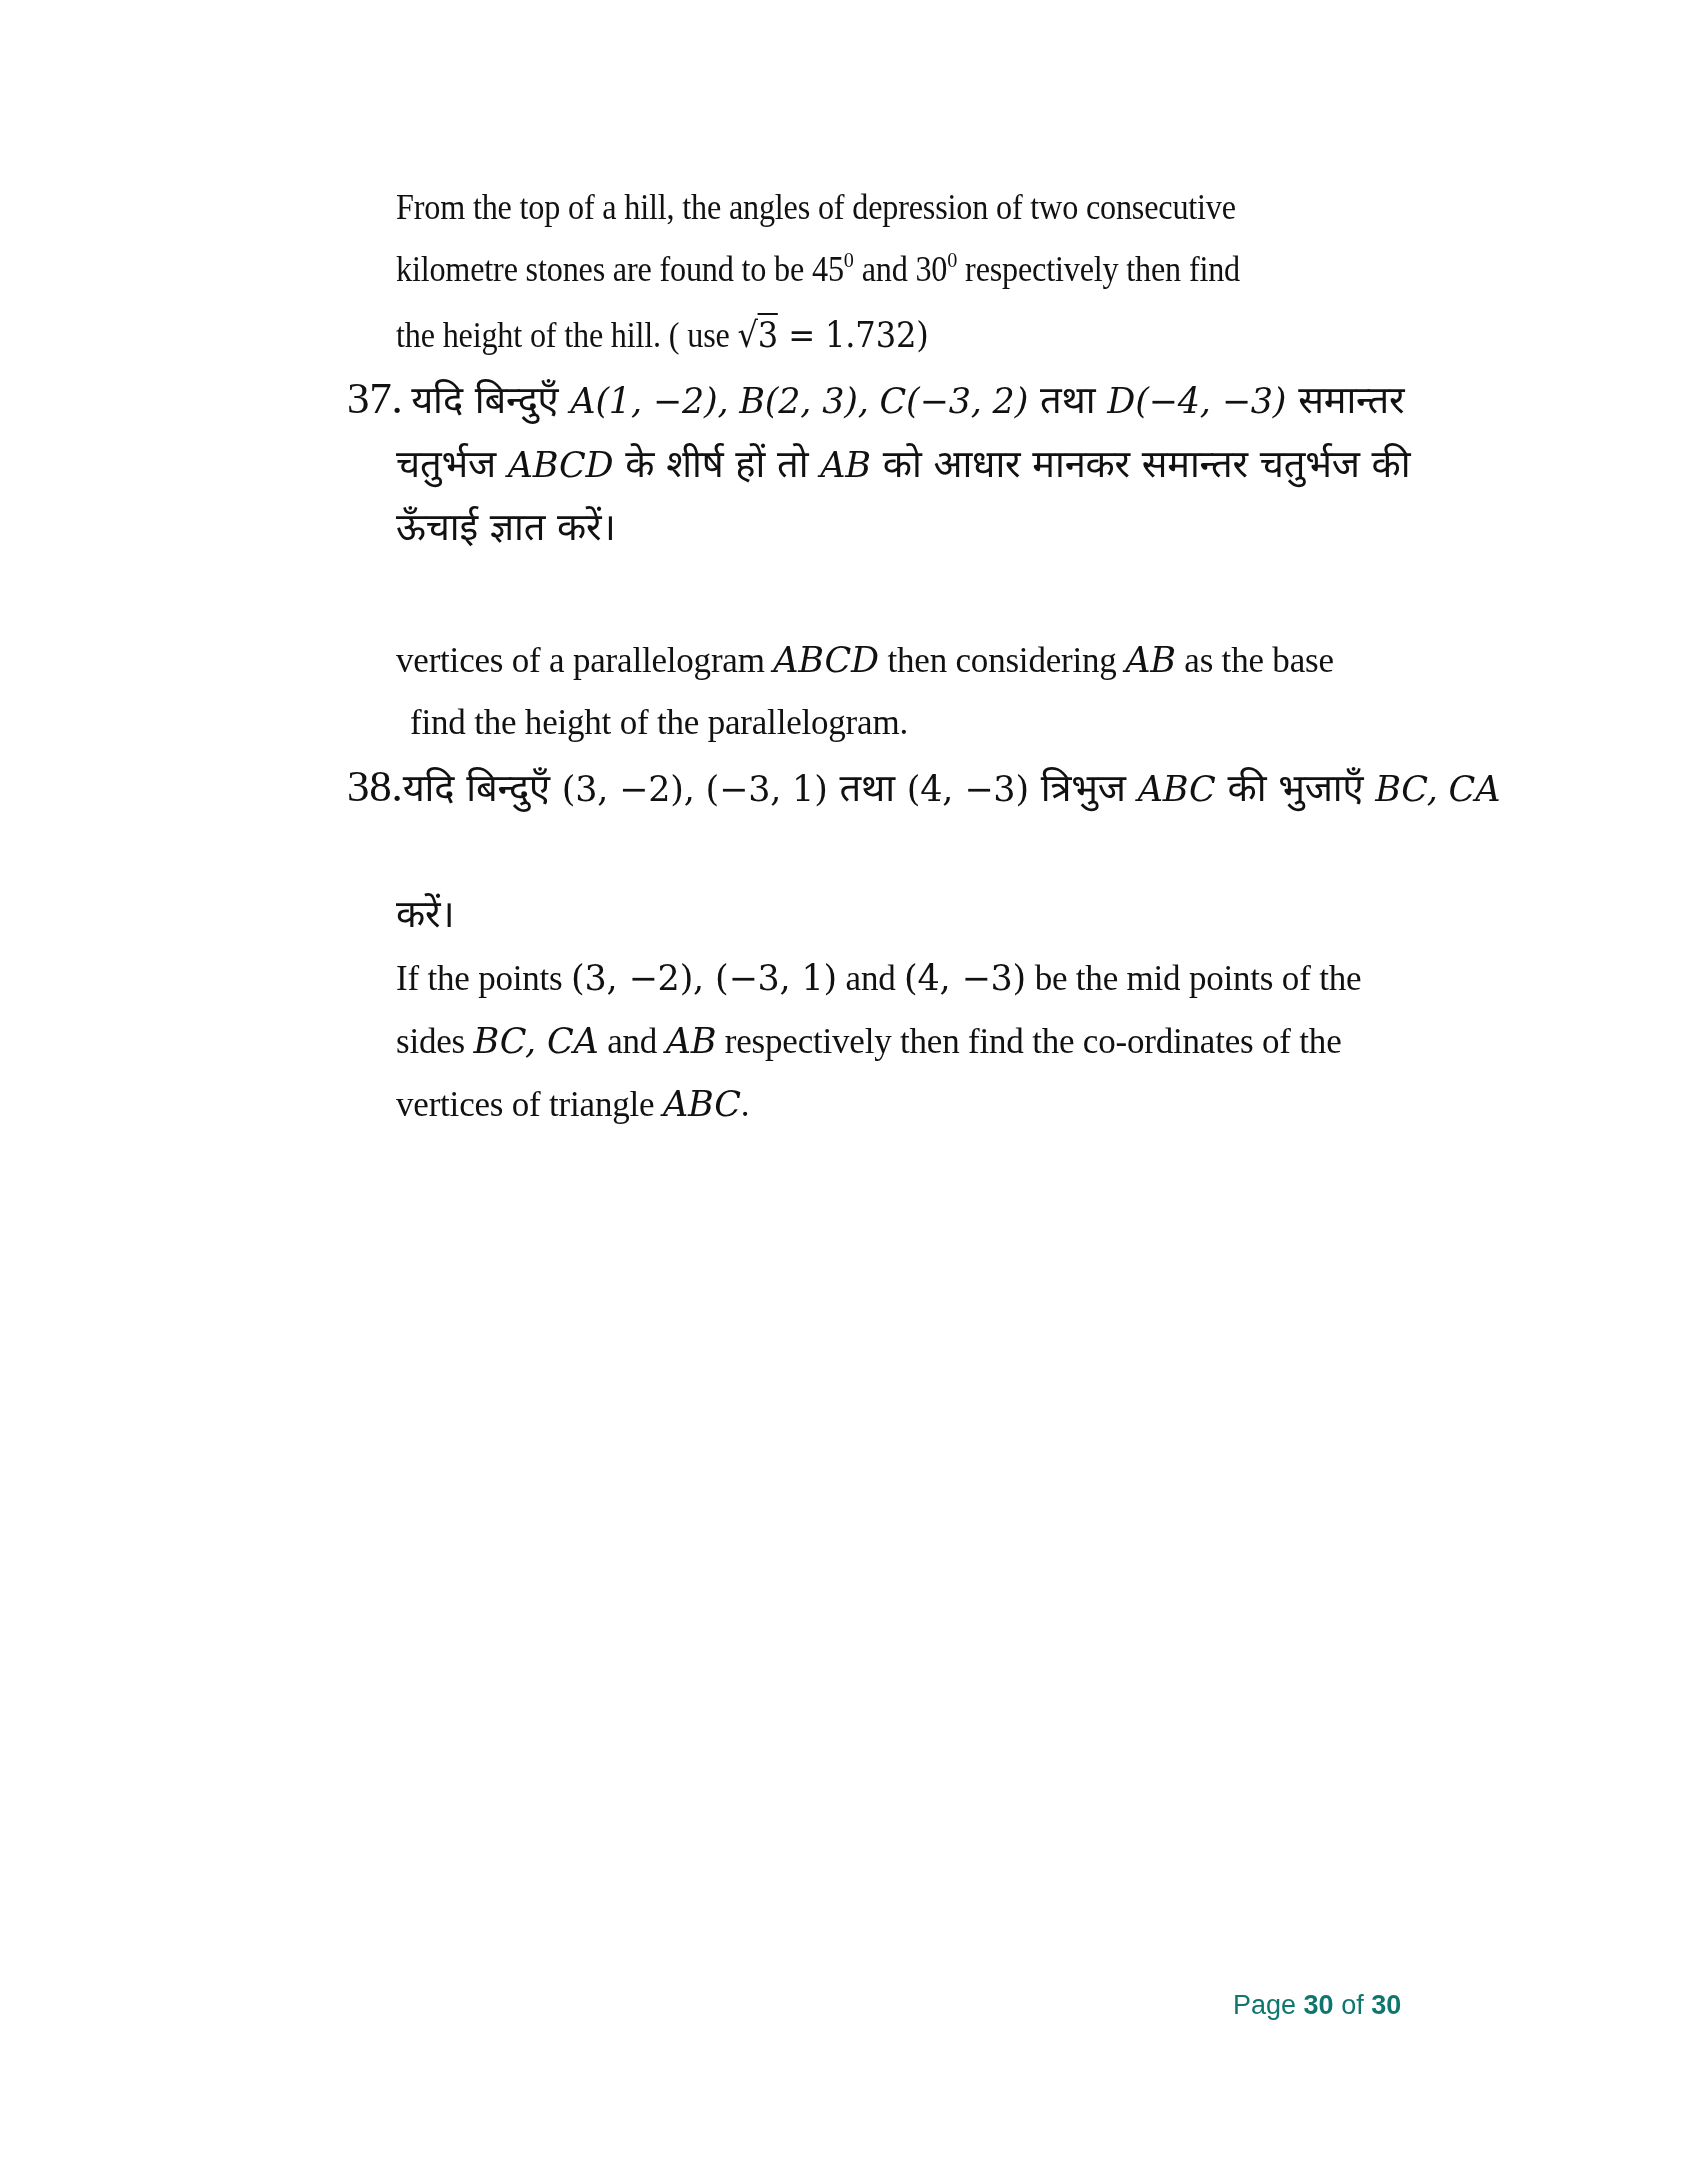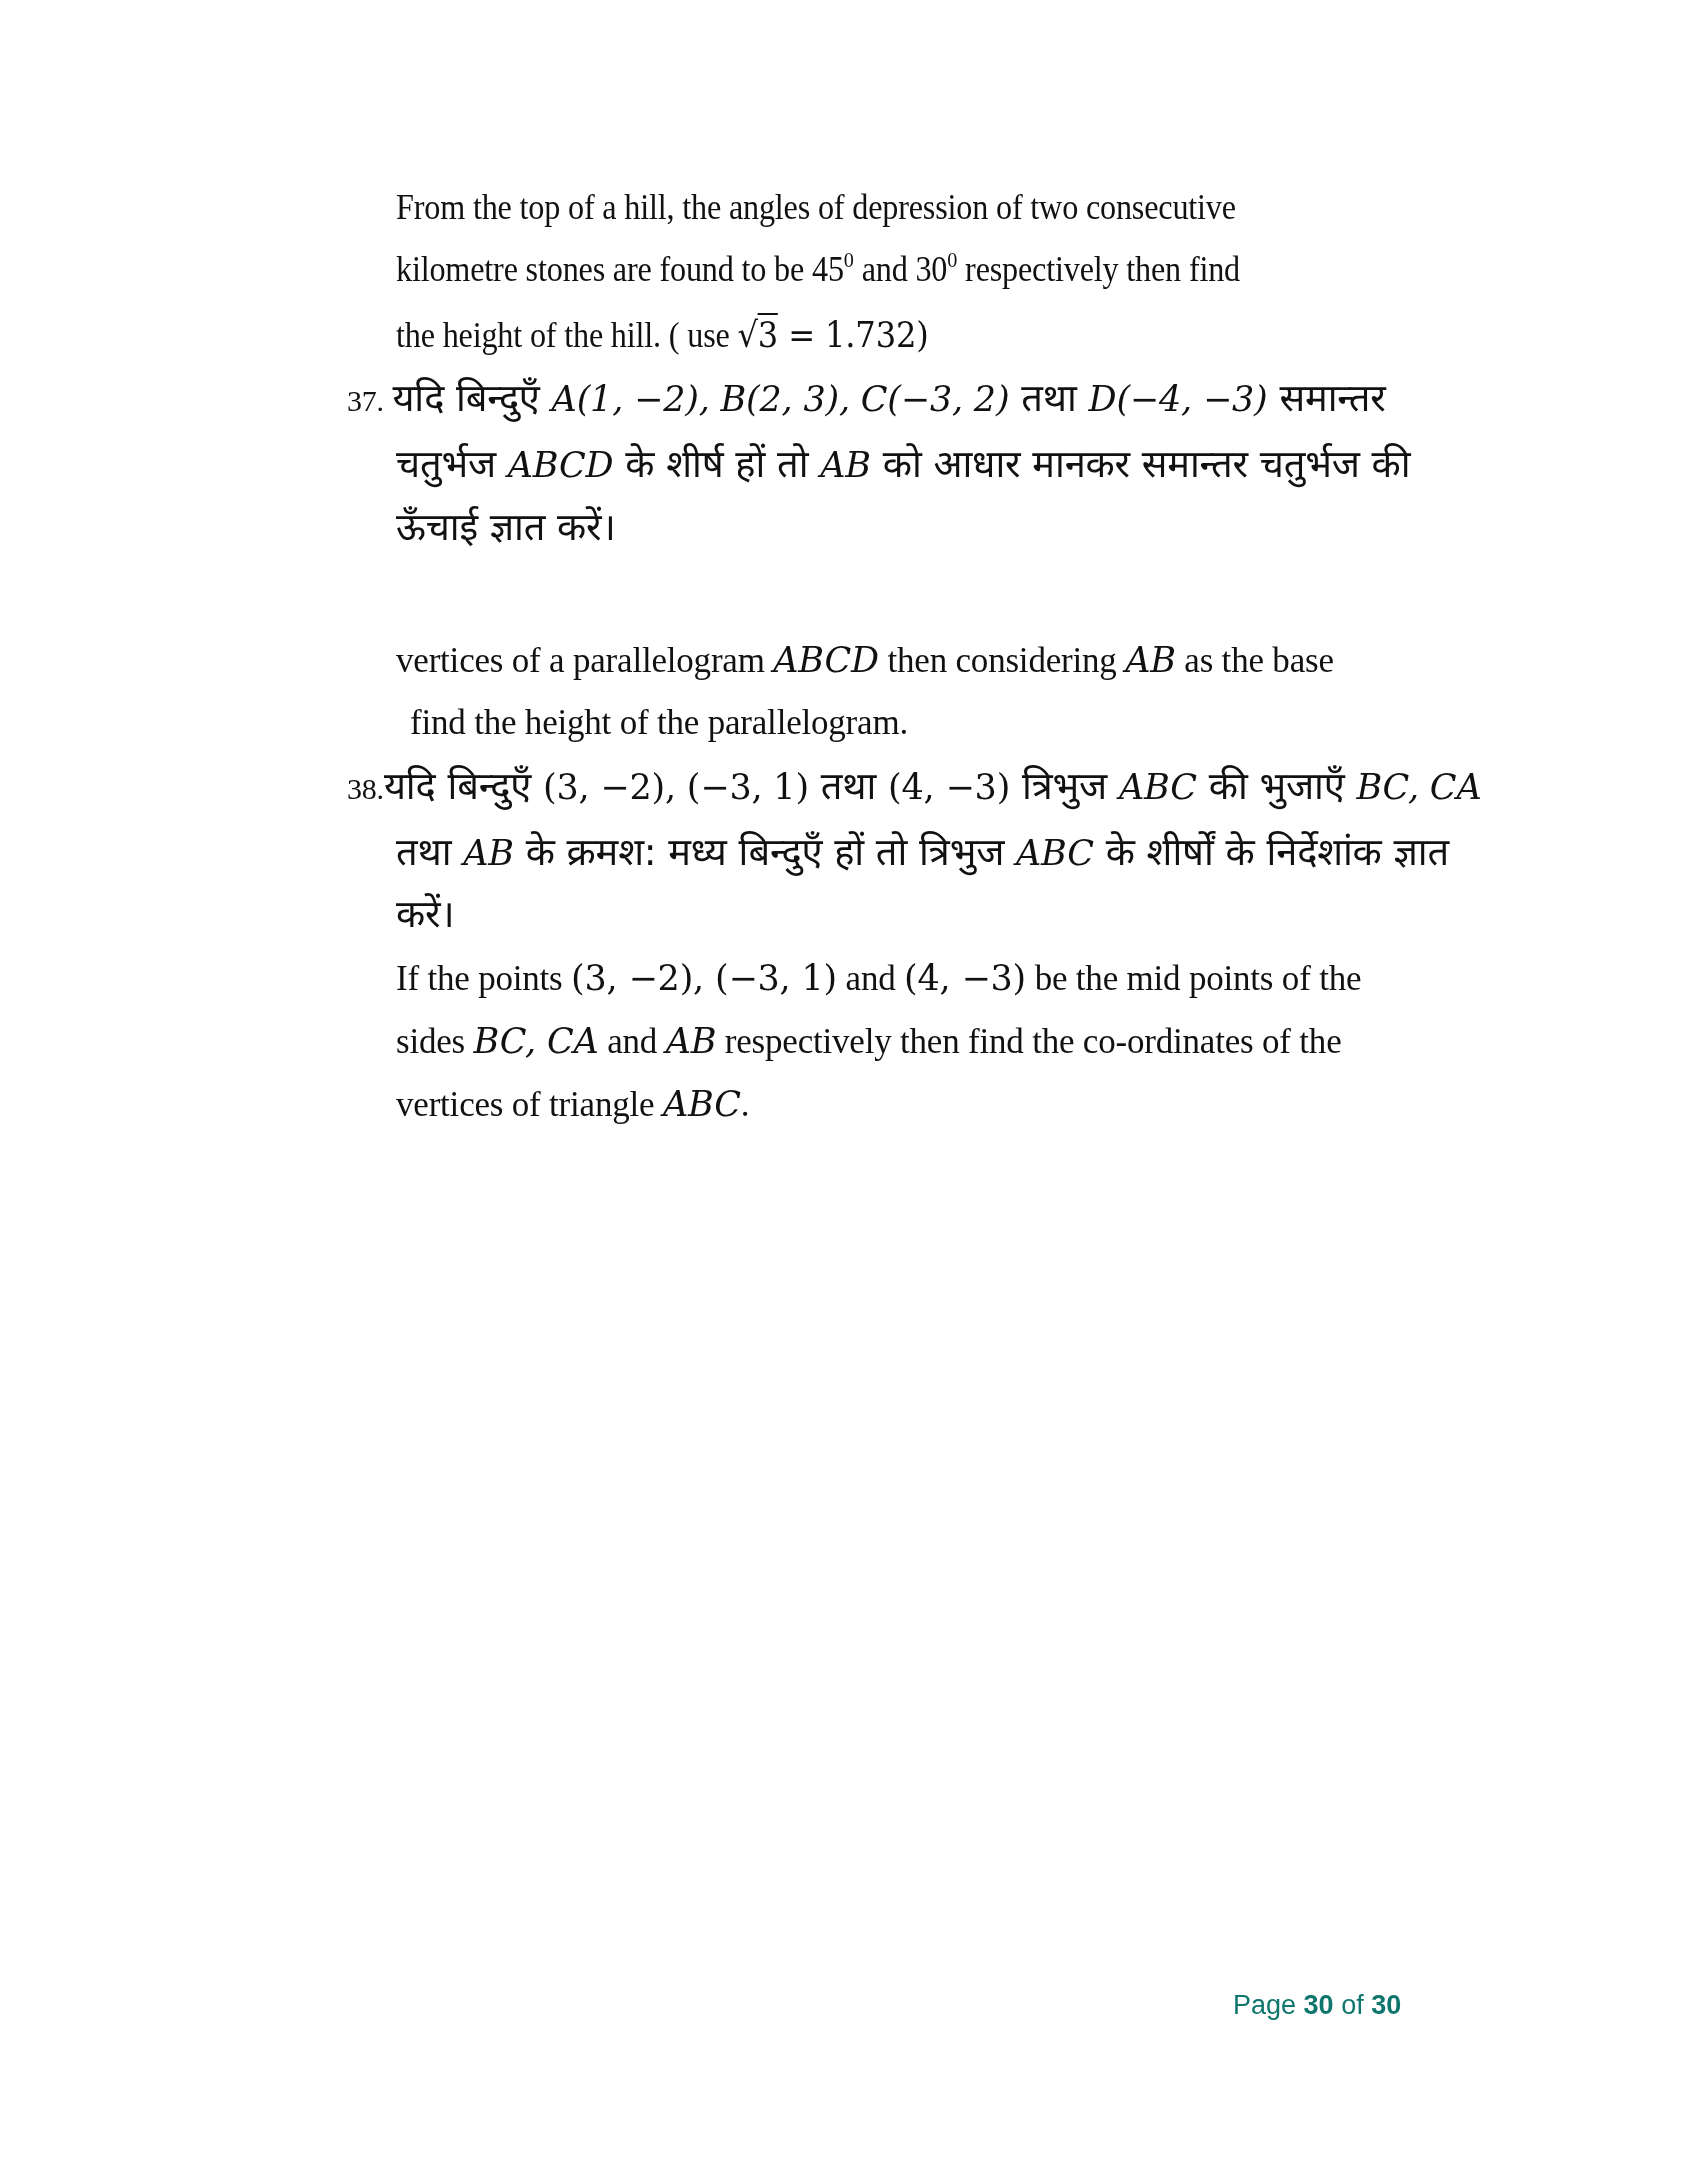--- a/index.html
+++ b/index.html
@@ -37,21 +37,21 @@
       font-size: 38px;
     }
     .math {
       font-family: "DejaVu Serif", "Liberation Serif", serif;
     }
     .math i {
       font-style: italic;
     }
     .qnum {
       font-family: "Liberation Serif", "DejaVu Serif", serif;
-      font-size: 30px;
+      font-size: 45px;
     }
     .sup {
       font-size: 22px;
       vertical-align: 14px;
       line-height: 0;
     }
     .sqrt {
       display: inline-block;
       position: relative;
     }
@@ -113,23 +113,20 @@
   <div class="line en" style="left:396px; top:640px;">
     <span>vertices of a parallelogram </span><span class="math"><i>ABCD</i></span><span> then considering </span><span class="math"><i>AB</i></span><span> as the base</span>
   </div>
   <div class="line en" style="left:410px; top:703px;">
     <span>find the height of the parallelogram.</span>
   </div>
 
   <div class="line" style="left:347px; top:766px;">
     <span class="qnum">38.</span><span class="hi">यदि बिन्दुएँ </span><span class="math">(3, −2), (−3, 1)</span><span class="hi"> तथा </span><span class="math">(4, −3)</span><span class="hi"> त्रिभुज </span><span class="math"><i>ABC</i></span><span class="hi"> की भुजाएँ </span><span class="math"><i>BC, CA</i></span>
   </div>
-  <div class="line" style="left:396px; top:832px;">
-    <span class="hi">तथा </span><span class="math"><i>AB</i></span><span class="hi"> के क्रमश: मध्य बिन्दुएँ हों तो त्रिभुज </span><span class="math"><i>ABC</i></span><span class="hi"> के शीर्षों के निर्देशांक ज्ञात</span>
-  </div>
   <div class="line" style="left:396px; top:894px;">
     <span class="hi">करें।</span>
   </div>
 
   <div class="line en" style="left:396px; top:958px;">
     <span>If the points </span><span class="math">(3, −2), (−3, 1)</span><span> and </span><span class="math">(4, −3)</span><span> be the mid points of the</span>
   </div>
   <div class="line en" style="left:396px; top:1021px;">
     <span>sides </span><span class="math"><i>BC, CA</i></span><span> and </span><span class="math"><i>AB</i></span><span> respectively then find the co-ordinates of the</span>
   </div>

